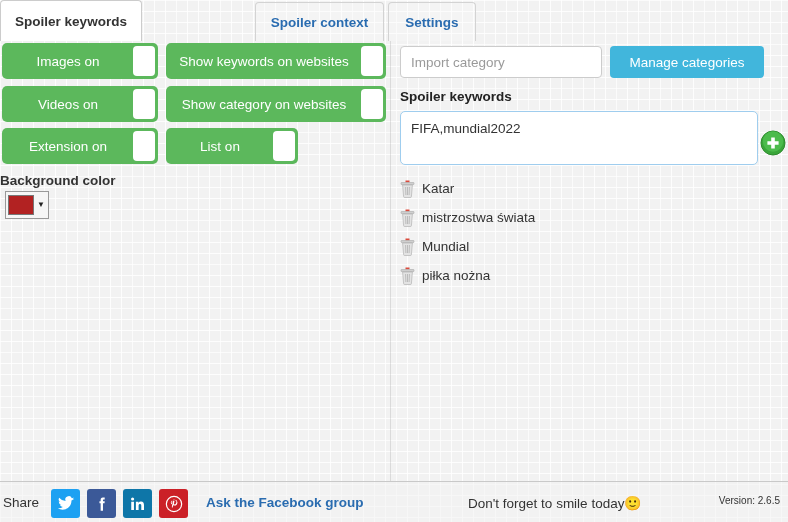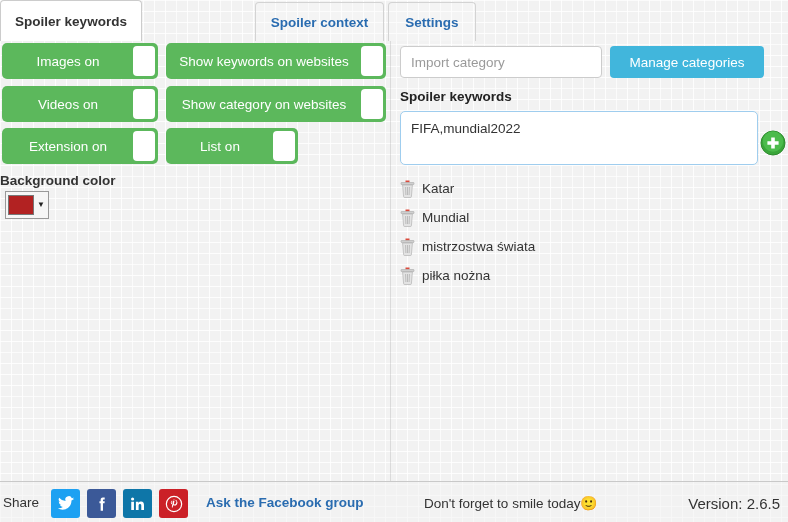--- a/index.html
+++ b/index.html
@@ -289,30 +289,30 @@
     position: absolute;
     left: 206px; top: 13px;
     font-size: 13.5px;
     font-weight: bold;
     color: #2a6cb0;
     text-decoration: none;
     cursor: pointer;
   }
   .smile-text {
     position: absolute;
-    left: 424px; top: 13px;
+    left: 468px; top: 13px;
     font-size: 13.5px;
     color: #333;
     white-space: nowrap;
   }
   .smiley { font-size: 14px; }
   .version-text {
     position: absolute;
     right: 8px; top: 13px;
-    font-size: 15px;
+    font-size: 10px;
     color: #333;
   }
 </style>
 </head>
 <body>
 
 <div class="tabbar">
   <div class="tab tab-0 active">
     <span>Spoiler keywords</span>
   </div>
@@ -400,32 +400,32 @@
       </li>
       <li class="kw-item">
         <svg class="trash-icon" viewBox="0 0 15 18">
           <rect x="5.5" y="0.5" width="4" height="2" fill="#d94b3d"></rect>
           <rect x="1" y="2.5" width="13" height="2" rx="0.5" fill="#cfcfcf" stroke="#a9a9a9" stroke-width="0.6"></rect>
           <path d="M2.6 5h9.8l-1 11.6a1 1 0 0 1-1 .9H4.6a1 1 0 0 1-1-.9z" fill="#e3e3e3" stroke="#a9a9a9" stroke-width="0.6"></path>
           <line x1="5.6" y1="7" x2="5.9" y2="15" stroke="#a9a9a9" stroke-width="0.7"></line>
           <line x1="7.5" y1="7" x2="7.5" y2="15" stroke="#a9a9a9" stroke-width="0.7"></line>
           <line x1="9.4" y1="7" x2="9.1" y2="15" stroke="#a9a9a9" stroke-width="0.7"></line>
         </svg>
-        <span class="kw-text">Mundial</span>
+        <span class="kw-text">mistrzostwa świata</span>
       </li>
       <li class="kw-item">
         <svg class="trash-icon" viewBox="0 0 15 18">
           <rect x="5.5" y="0.5" width="4" height="2" fill="#d94b3d"></rect>
           <rect x="1" y="2.5" width="13" height="2" rx="0.5" fill="#cfcfcf" stroke="#a9a9a9" stroke-width="0.6"></rect>
           <path d="M2.6 5h9.8l-1 11.6a1 1 0 0 1-1 .9H4.6a1 1 0 0 1-1-.9z" fill="#e3e3e3" stroke="#a9a9a9" stroke-width="0.6"></path>
           <line x1="5.6" y1="7" x2="5.9" y2="15" stroke="#a9a9a9" stroke-width="0.7"></line>
           <line x1="7.5" y1="7" x2="7.5" y2="15" stroke="#a9a9a9" stroke-width="0.7"></line>
           <line x1="9.4" y1="7" x2="9.1" y2="15" stroke="#a9a9a9" stroke-width="0.7"></line>
         </svg>
-        <span class="kw-text">mistrzostwa świata</span>
+        <span class="kw-text">Mundial</span>
       </li>
       <li class="kw-item">
         <svg class="trash-icon" viewBox="0 0 15 18">
           <rect x="5.5" y="0.5" width="4" height="2" fill="#d94b3d"></rect>
           <rect x="1" y="2.5" width="13" height="2" rx="0.5" fill="#cfcfcf" stroke="#a9a9a9" stroke-width="0.6"></rect>
           <path d="M2.6 5h9.8l-1 11.6a1 1 0 0 1-1 .9H4.6a1 1 0 0 1-1-.9z" fill="#e3e3e3" stroke="#a9a9a9" stroke-width="0.6"></path>
           <line x1="5.6" y1="7" x2="5.9" y2="15" stroke="#a9a9a9" stroke-width="0.7"></line>
           <line x1="7.5" y1="7" x2="7.5" y2="15" stroke="#a9a9a9" stroke-width="0.7"></line>
           <line x1="9.4" y1="7" x2="9.1" y2="15" stroke="#a9a9a9" stroke-width="0.7"></line>
         </svg>

